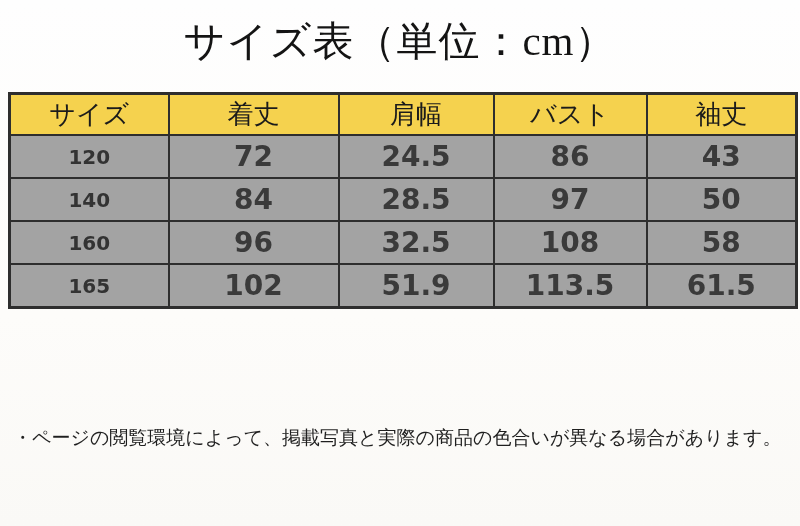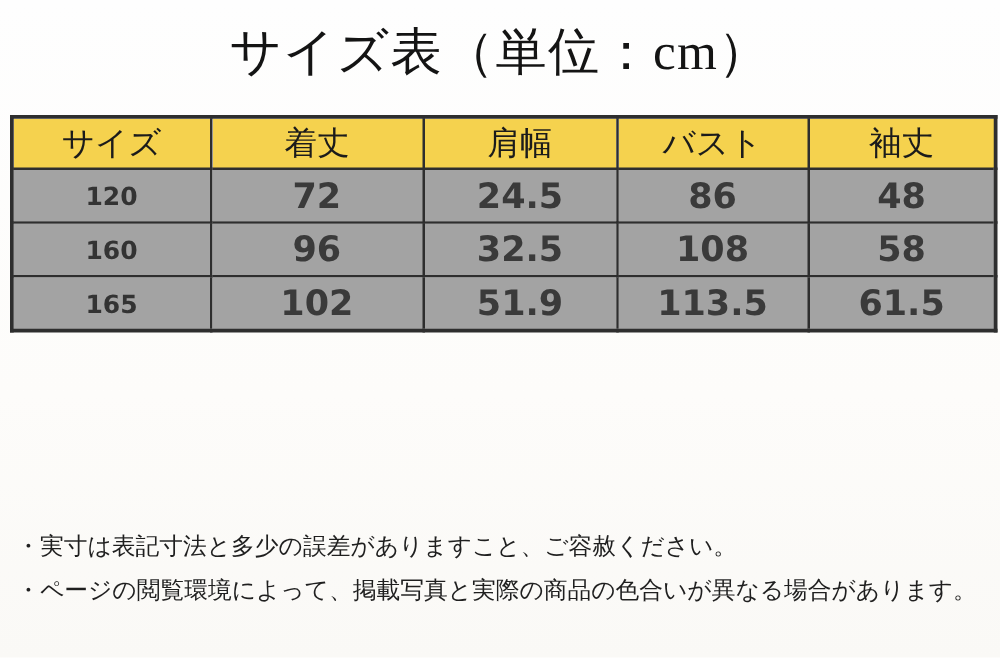--- a/index.html
+++ b/index.html
@@ -102,35 +102,41 @@
       <th>バスト</th>
       <th>袖丈</th>
     </tr>
   </thead>
   <tbody>
     <tr>
       <td class="size-col">120</td>
       <td>72</td>
       <td>24.5</td>
       <td>86</td>
-      <td>48</td>
+      <td>43</td>
+    </tr>
+    <tr>
+      <td class="size-col">140</td>
+      <td>84</td>
+      <td>28.5</td>
+      <td>97</td>
+      <td>50</td>
     </tr>
     <tr>
       <td class="size-col">160</td>
       <td>96</td>
       <td>32.5</td>
       <td>108</td>
       <td>58</td>
     </tr>
     <tr>
       <td class="size-col">165</td>
       <td>102</td>
       <td>51.9</td>
       <td>113.5</td>
       <td>61.5</td>
     </tr>
   </tbody>
 </table>
 
 <div class="notes">
-  <p>・実寸は表記寸法と多少の誤差がありますこと、ご容赦ください。</p>
   <p>・ページの閲覧環境によって、掲載写真と実際の商品の色合いが異なる場合があります。</p>
 </div>
 
 </body></html>

